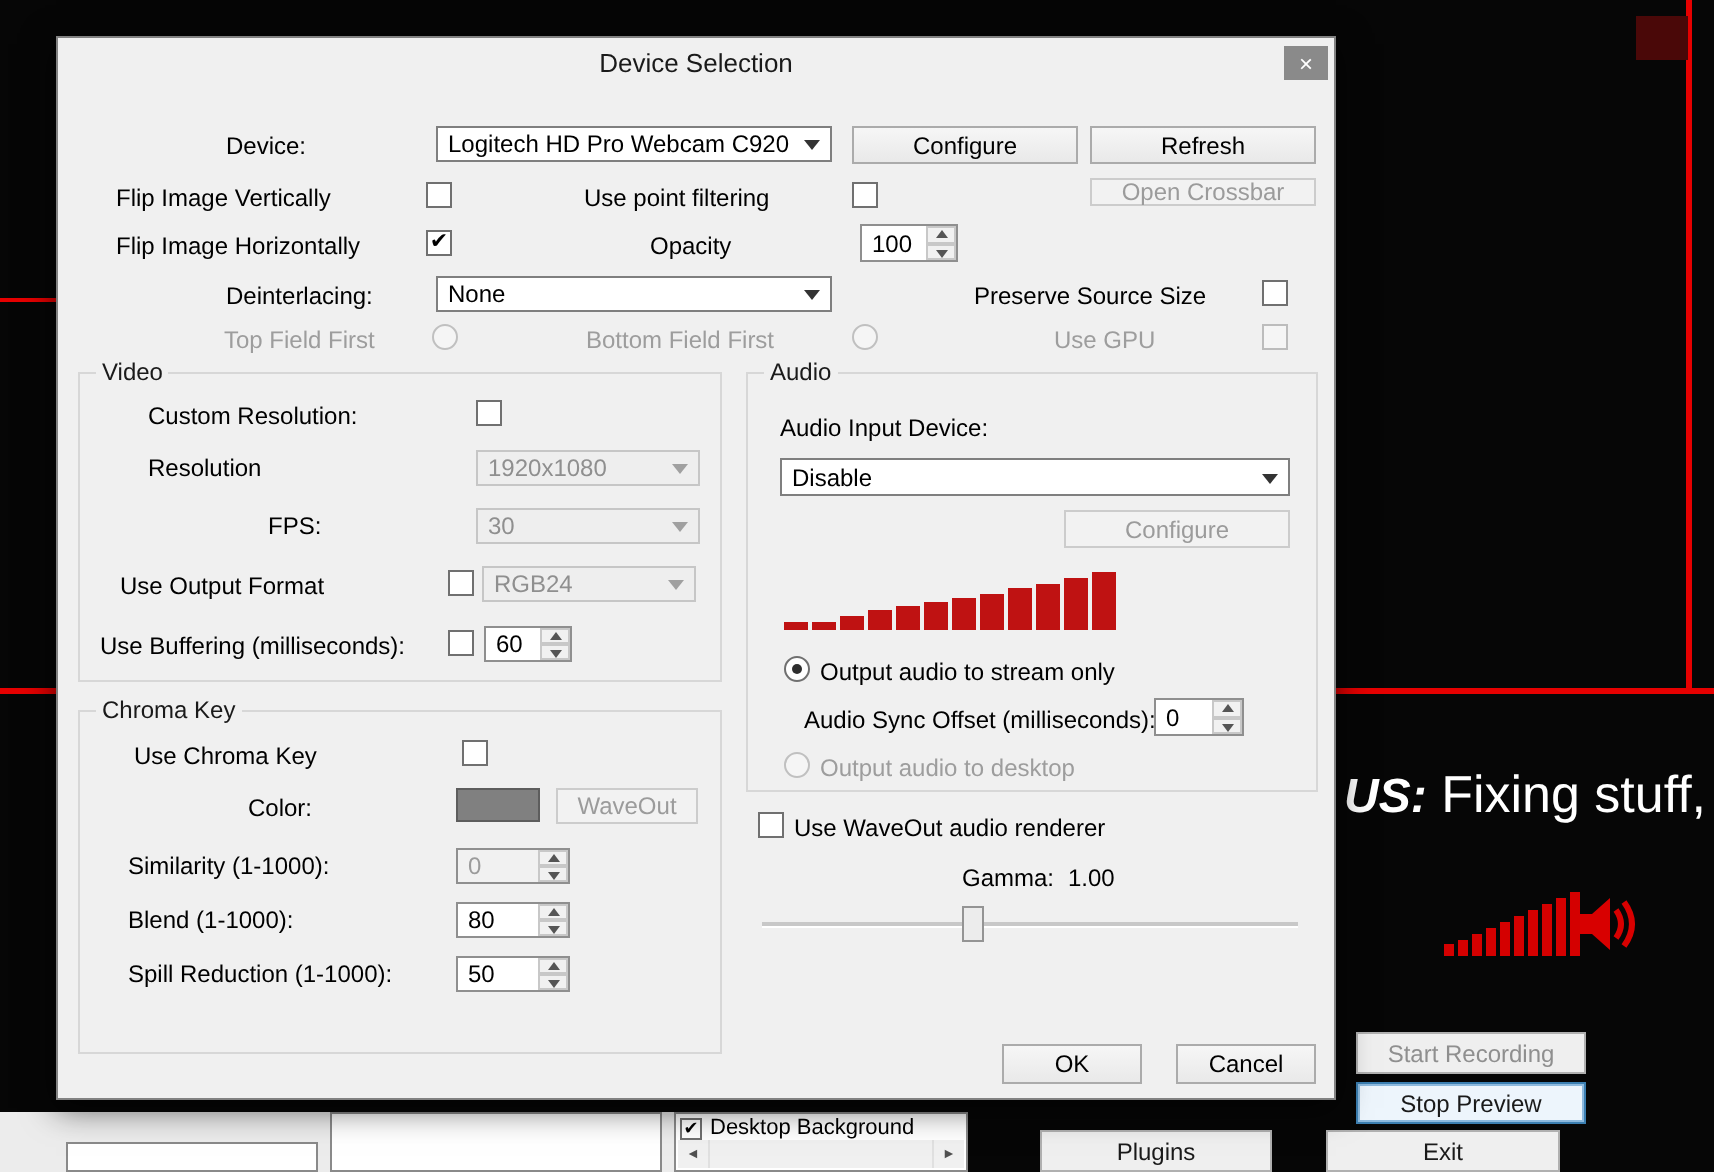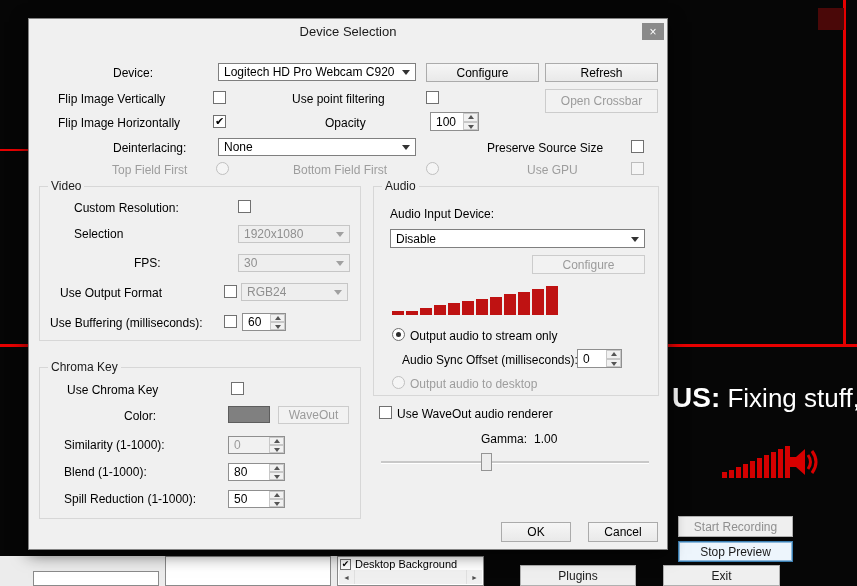--- a/index.html
+++ b/index.html
@@ -4,21 +4,21 @@
 <style>
   * { margin:0; padding:0; box-sizing:border-box; }
   html,body { width:857px; height:586px; background:#000; }
   .screen { position:relative; width:857px; height:586px; background:#060606; overflow:hidden;
             font-family:"Liberation Sans","DejaVu Sans",sans-serif; font-size:12px; color:#000; }
 
   
   .hline,.vline { position:absolute; background:#e60000; z-index:1; }
   .trbox { position:absolute; background:#4a0808; z-index:1; }
   .overlay-text { position:absolute; color:#fff; font-size:26px; white-space:nowrap; z-index:1; }
-  .overlay-text b { font-size:28px; }
+  .overlay-text b { font-size:24px;font-style:italic; }
   .scene-meter { position:absolute; display:flex; align-items:flex-end; gap:2px; z-index:1; }
   .scene-meter .bar { width:5px; background:#d40000; }
   .speaker { position:absolute; z-index:1; }
 
   .bg-btn { position:absolute; z-index:5; background:#efefef; border:1px solid #b0b0b0;
             display:flex; align-items:center; justify-content:center; font-size:12px; color:#1a1a1a; }
   .bg-btn.dim { color:#8f8f8f; }
   .bg-btn.focus { border:1px solid #3c7fb1; box-shadow:inset 0 0 0 1px #8db9dd; background:#edf5fc; }
 
   .panel { position:absolute; background:#ececec; z-index:4; }
@@ -153,21 +153,21 @@
       <span class="cval">Logitech HD Pro Webcam C920</span>
       <span class="carrow"></span>
     </div>
     <div class="btn" style="left:397px;top:44px;width:113px;height:19px">Configure</div>
     <div class="btn" style="left:516px;top:44px;width:113px;height:19px">Refresh</div>
 
     <div class="lbl r" style="left:29px;top:73px;width:150px">Flip Image Vertically</div>
     <span class="cb" style="left:184px;top:72px"></span>
     <div class="lbl r" style="left:263px;top:73px;width:130px">Use point filtering</div>
     <span class="cb" style="left:397px;top:72px"></span>
-    <div class="btn disabled" style="left:516px;top:70px;width:113px;height:24px">Open Crossbar</div>
+    <div class="btn disabled" style="left:516px;top:70px;width:113px;height:14px">Open Crossbar</div>
 
     <div class="lbl r" style="left:29px;top:97px;width:150px">Flip Image Horizontally</div>
     <span class="cb" style="left:184px;top:96px">
         <span class="chk">✔</span>
       </span>
     <div class="lbl r" style="left:296px;top:97px;width:100px">Opacity</div>
     <div class="spin" style="left:401px;top:93px;width:49px;height:19px">
       <span class="val">100</span>
       <span class="sbtns">
           <span class="su"></span>
@@ -187,21 +187,21 @@
     <span class="rb disabled" style="left:187px;top:143px"></span>
     <div class="lbl r dis" style="left:264px;top:144px;width:130px">Bottom Field First</div>
     <span class="rb disabled" style="left:397px;top:143px"></span>
     <div class="lbl r dis" style="left:498px;top:144px;width:100px">Use GPU</div>
     <span class="cb disabled" style="left:602px;top:143px"></span>
 
     <div class="group" style="left:10px;top:167px;width:322px;height:155px">
       <span class="gtitle">Video</span>
       <div class="lbl r" style="left:34px;top:14px;width:160px">Custom Resolution:</div>
       <span class="cb" style="left:198px;top:13px"></span>
-      <div class="lbl r" style="left:34px;top:40px;width:160px">Selection</div>
+      <div class="lbl r" style="left:34px;top:40px;width:160px">Resolution</div>
       <div class="combo disabled" style="left:198px;top:38px;width:112px;height:18px">
         <span class="cval">1920x1080</span>
         <span class="carrow"></span>
       </div>
       <div class="lbl r" style="left:94px;top:69px;width:100px">FPS:</div>
       <div class="combo disabled" style="left:198px;top:67px;width:112px;height:18px">
         <span class="cval">30</span>
         <span class="carrow"></span>
       </div>
       <div class="lbl r" style="left:20px;top:99px;width:160px">Use Output Format</div>
@@ -214,21 +214,21 @@
       <span class="cb" style="left:184px;top:128px"></span>
       <div class="spin" style="left:202px;top:126px;width:44px;height:18px">
         <span class="val">60</span>
         <span class="sbtns">
             <span class="su"></span>
             <span class="sd"></span>
           </span>
       </div>
     </div>
 
-    <div class="group" style="left:10px;top:348px;width:322px;height:152px">
+    <div class="group" style="left:10px;top:336px;width:322px;height:172px">
       <span class="gtitle">Chroma Key</span>
       <div class="lbl r" style="left:27px;top:15px;width:160px">Use Chroma Key</div>
       <span class="cb" style="left:191px;top:14px"></span>
       <div class="lbl r" style="left:84px;top:41px;width:100px">Color:</div>
       <div class="swatch" style="left:188px;top:38px;width:42px;height:17px"></div>
       <div class="btn disabled" style="left:238px;top:38px;width:71px;height:18px">WaveOut</div>
       <div class="lbl r" style="left:24px;top:70px;width:160px">Similarity (1-1000):</div>
       <div class="spin disabled" style="left:188px;top:68px;width:57px;height:18px">
         <span class="val">0</span>
         <span class="sbtns">

